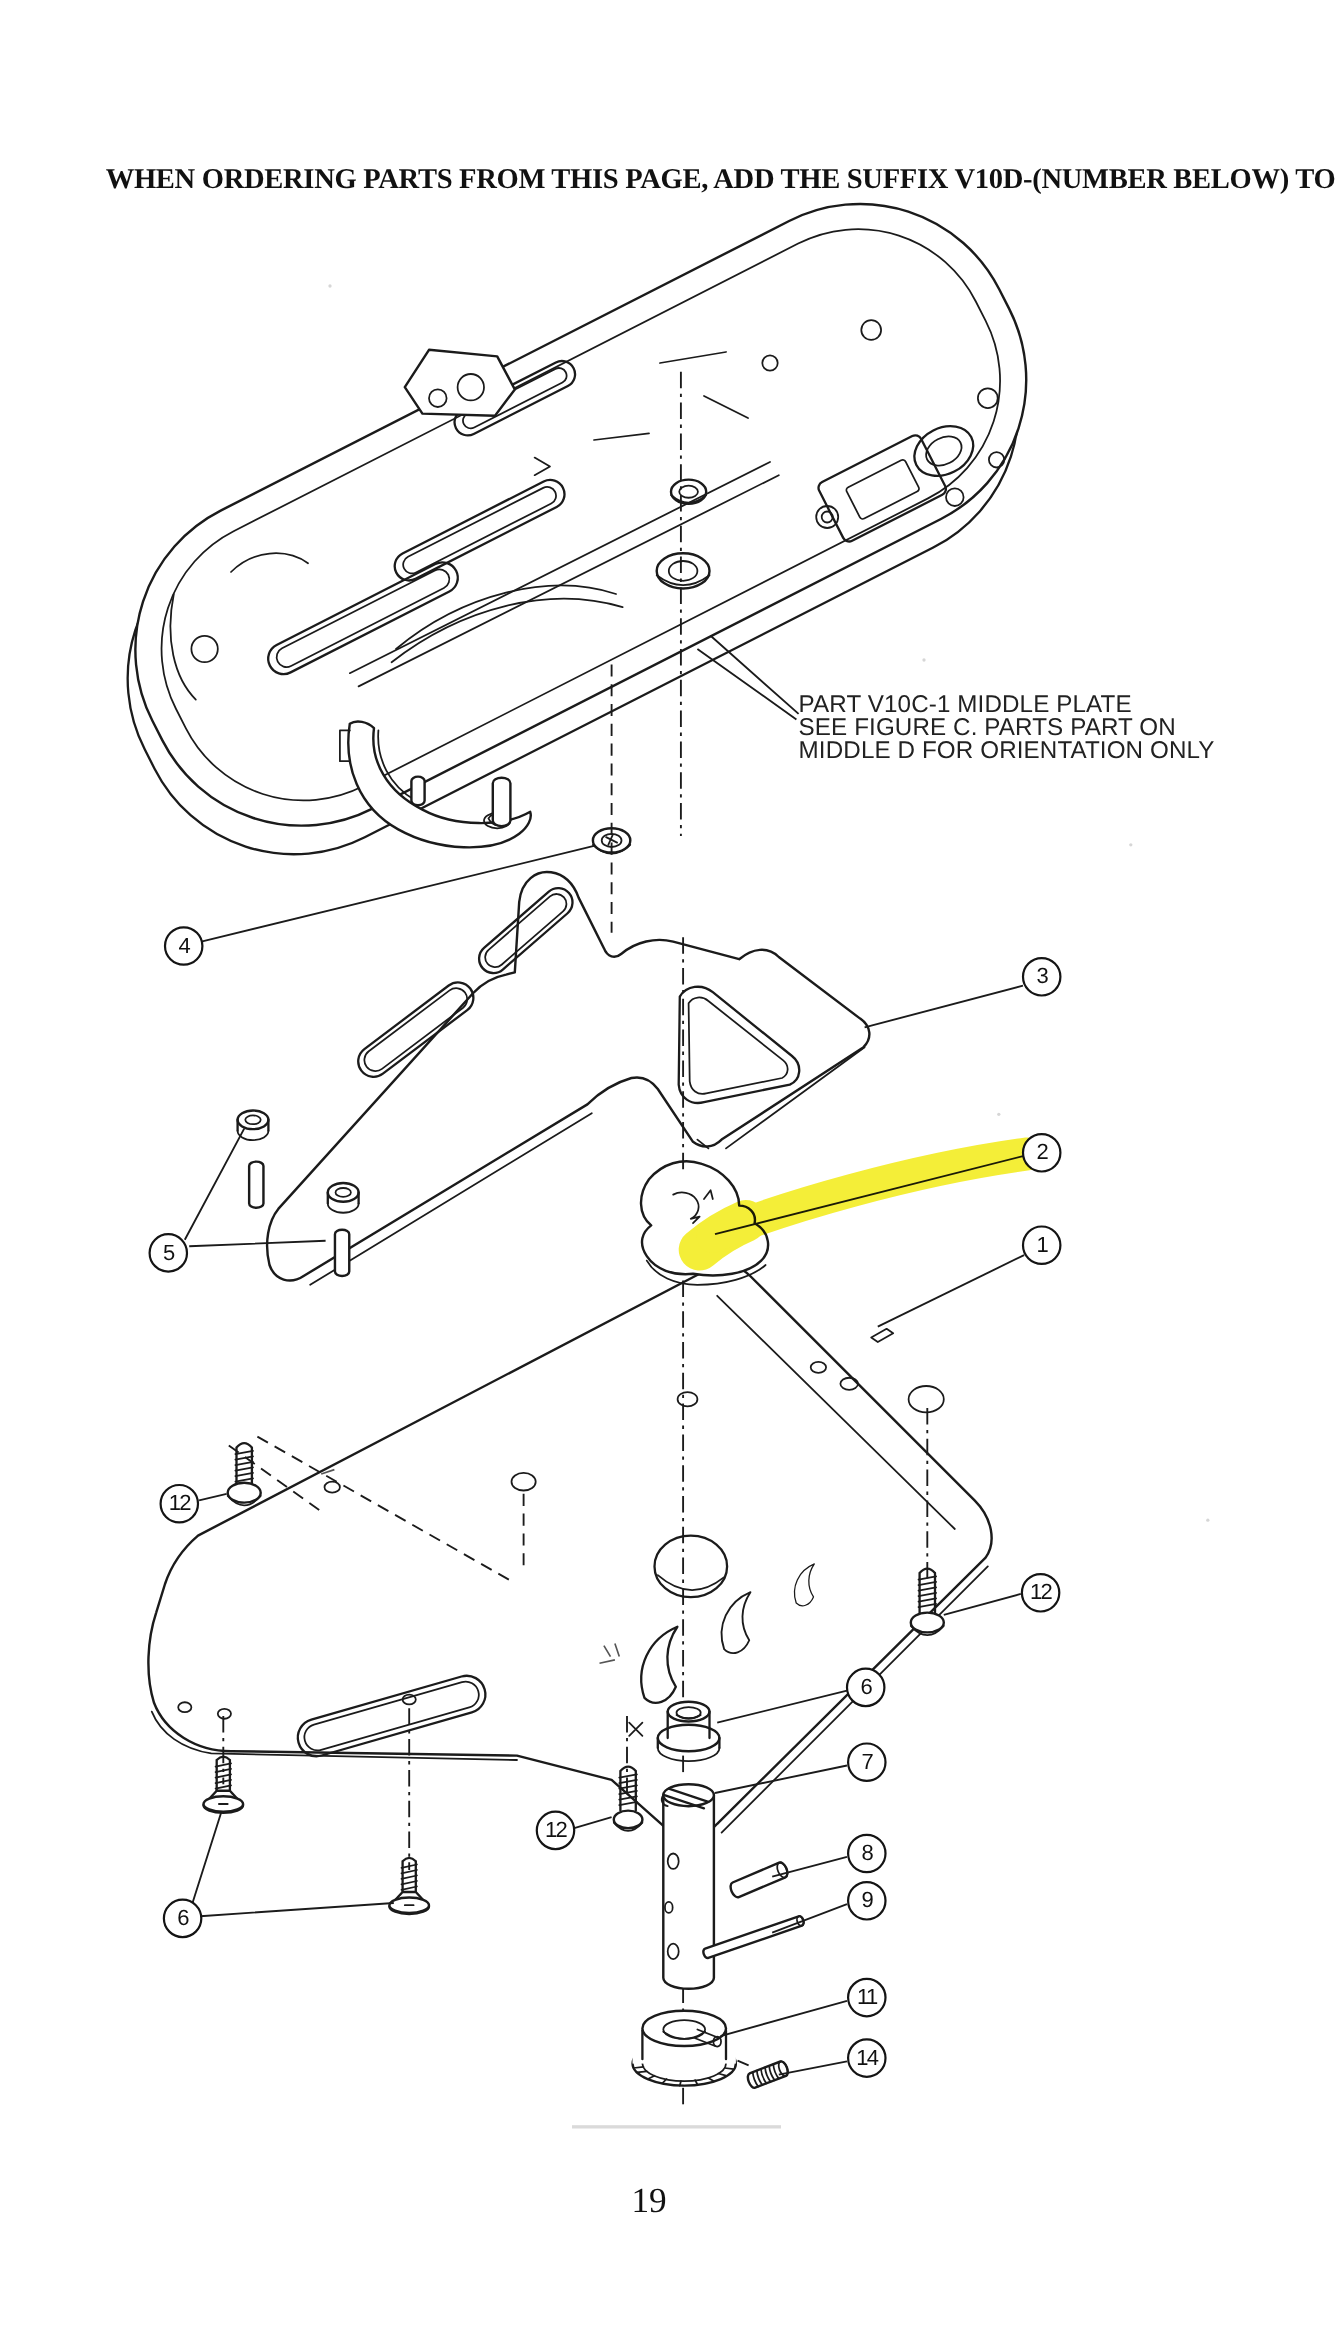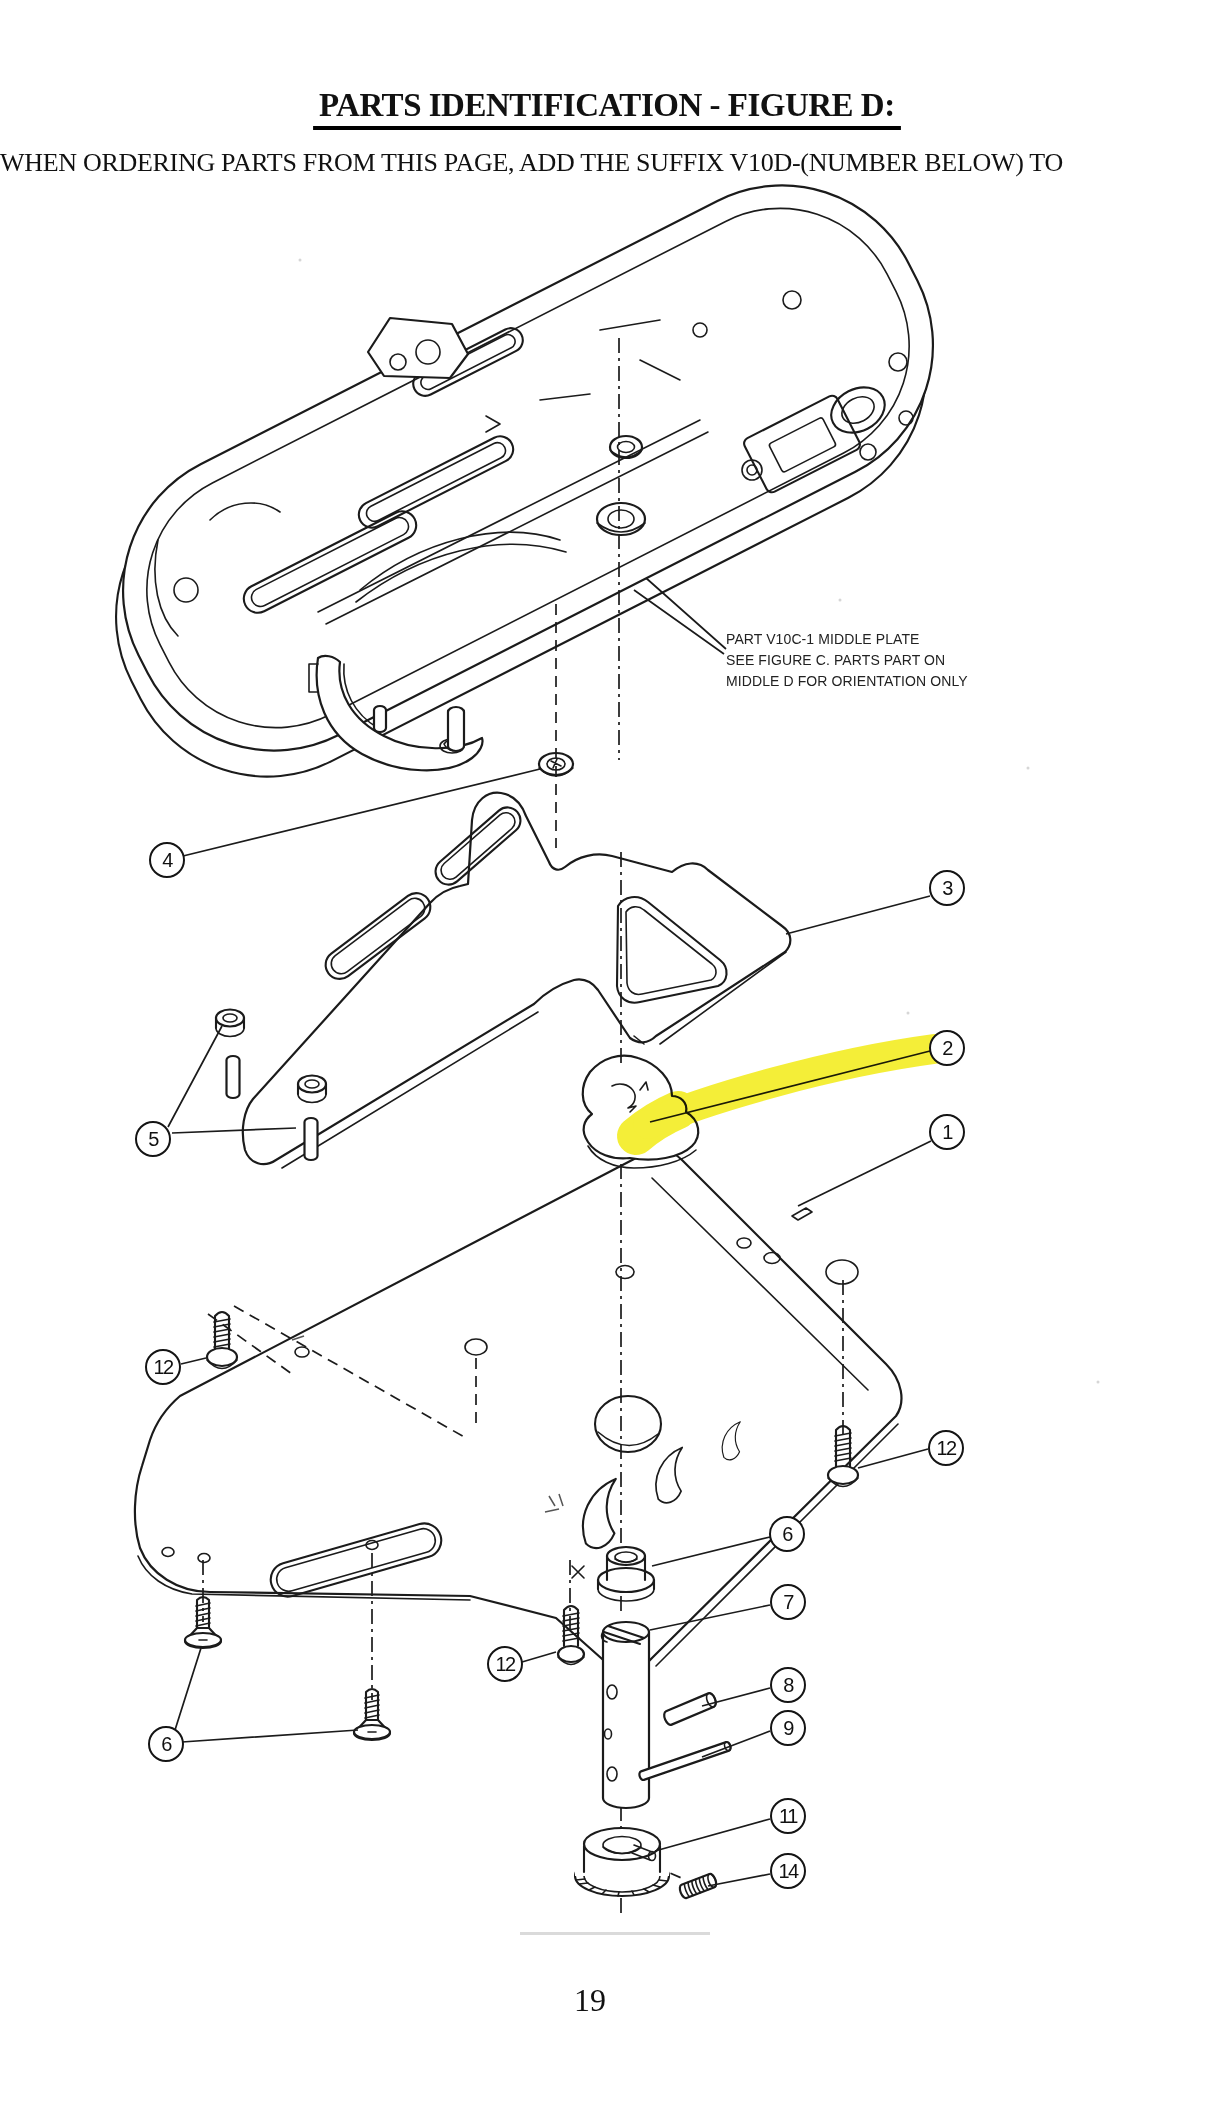--- a/index.html
+++ b/index.html
@@ -1,45 +1,42 @@
 <!DOCTYPE html>
 <html><head>
 <meta charset="utf-8">
 <style>
   html,body{margin:0;padding:0;background:#e8e8e8;}
   .page{position:relative;width:1214px;height:2123px;background:#ffffff;margin:0 auto;overflow:hidden;
         font-family:"Liberation Serif",serif;color:#111;}
   .title-wrap{position:absolute;top:86px;left:0;width:100%;text-align:center;}
   .title{display:inline-block;font-size:34px;font-weight:bold;letter-spacing:-.5px;
          border-bottom:4px solid #000;padding:0 6px 2px 6px;transform:scaleX(.97);}
-  .subtitle{position:absolute;top:146px;left:0;width:100%;text-align:left;
-            font-size:26px;line-height:34px;letter-spacing:-.3px;}
+  .subtitle{position:absolute;top:146px;left:0;width:100%;text-align:right;
+            font-size:26px;line-height:34px;letter-spacing:-.3px;font-weight:bold;}
   .note{position:absolute;left:726px;top:629px;font-family:"Liberation Sans",sans-serif;
-        font-size:14px;line-height:21px;color:#222;letter-spacing:.1px;white-space:nowrap;}
+        font-size:22px;line-height:21px;color:#222;letter-spacing:.1px;white-space:nowrap;}
   .pagenum{position:absolute;top:1982px;left:0;width:1180px;text-align:center;font-size:32px;}
   .callout{position:absolute;width:36px;height:36px;box-sizing:border-box;border:2.4px solid #141414;
            border-radius:50%;background:#fff;display:flex;align-items:center;justify-content:center;
            font-family:"Liberation Sans",sans-serif;font-size:20px;color:#111;letter-spacing:-1.5px;}
   .dwg{position:absolute;left:0;top:0;width:1214px;height:2123px;}
   .ln{fill:none;stroke:#1b1b1b;stroke-width:2.1;stroke-linecap:round;stroke-linejoin:round;}
   .lt{fill:none;stroke:#1b1b1b;stroke-width:1.6;stroke-linecap:round;stroke-linejoin:round;}
   .wh{fill:#ffffff;stroke:#1b1b1b;stroke-width:2.2;stroke-linejoin:round;}
   .dash{fill:none;stroke:#1b1b1b;stroke-width:1.7;stroke-dasharray:11 7;}
   .ddot{fill:none;stroke:#1b1b1b;stroke-width:1.7;stroke-dasharray:15 5 3 5;}
   .leader{fill:none;stroke:#1b1b1b;stroke-width:1.7;}
   .hw{fill:none;stroke:#555;stroke-width:1.5;}
 </style>
 </head>
 <body>
 
 <div class="page">
 
-  <div class="title-wrap">
-    <span class="title">PARTS IDENTIFICATION - FIGURE D:</span>
-  </div>
   <div class="subtitle">
     <div>WHEN ORDERING PARTS FROM THIS PAGE, ADD THE SUFFIX V10D-(NUMBER BELOW) TO</div>
   </div>
 
   <svg class="dwg" viewBox="0 0 1214 2123">
 
     <g>
       <g transform="translate(521,494) rotate(-27)">
         <rect class="ln" x="-432" y="-152" width="864" height="304" rx="142"></rect>
       </g>

